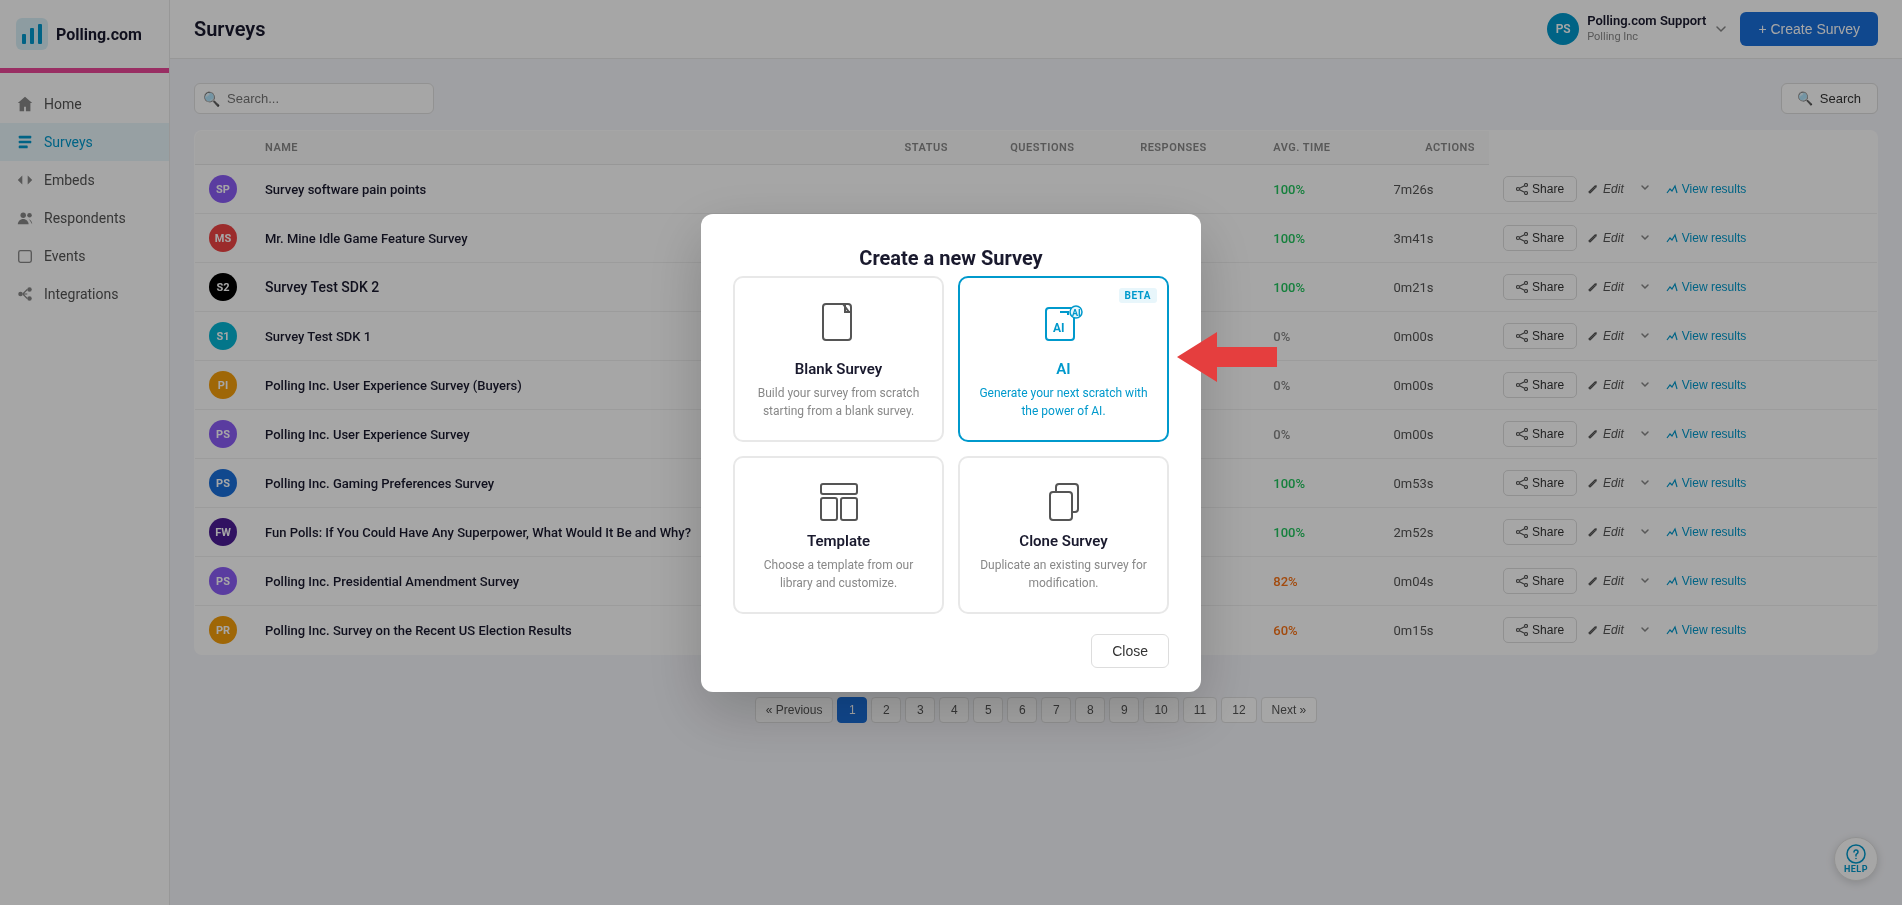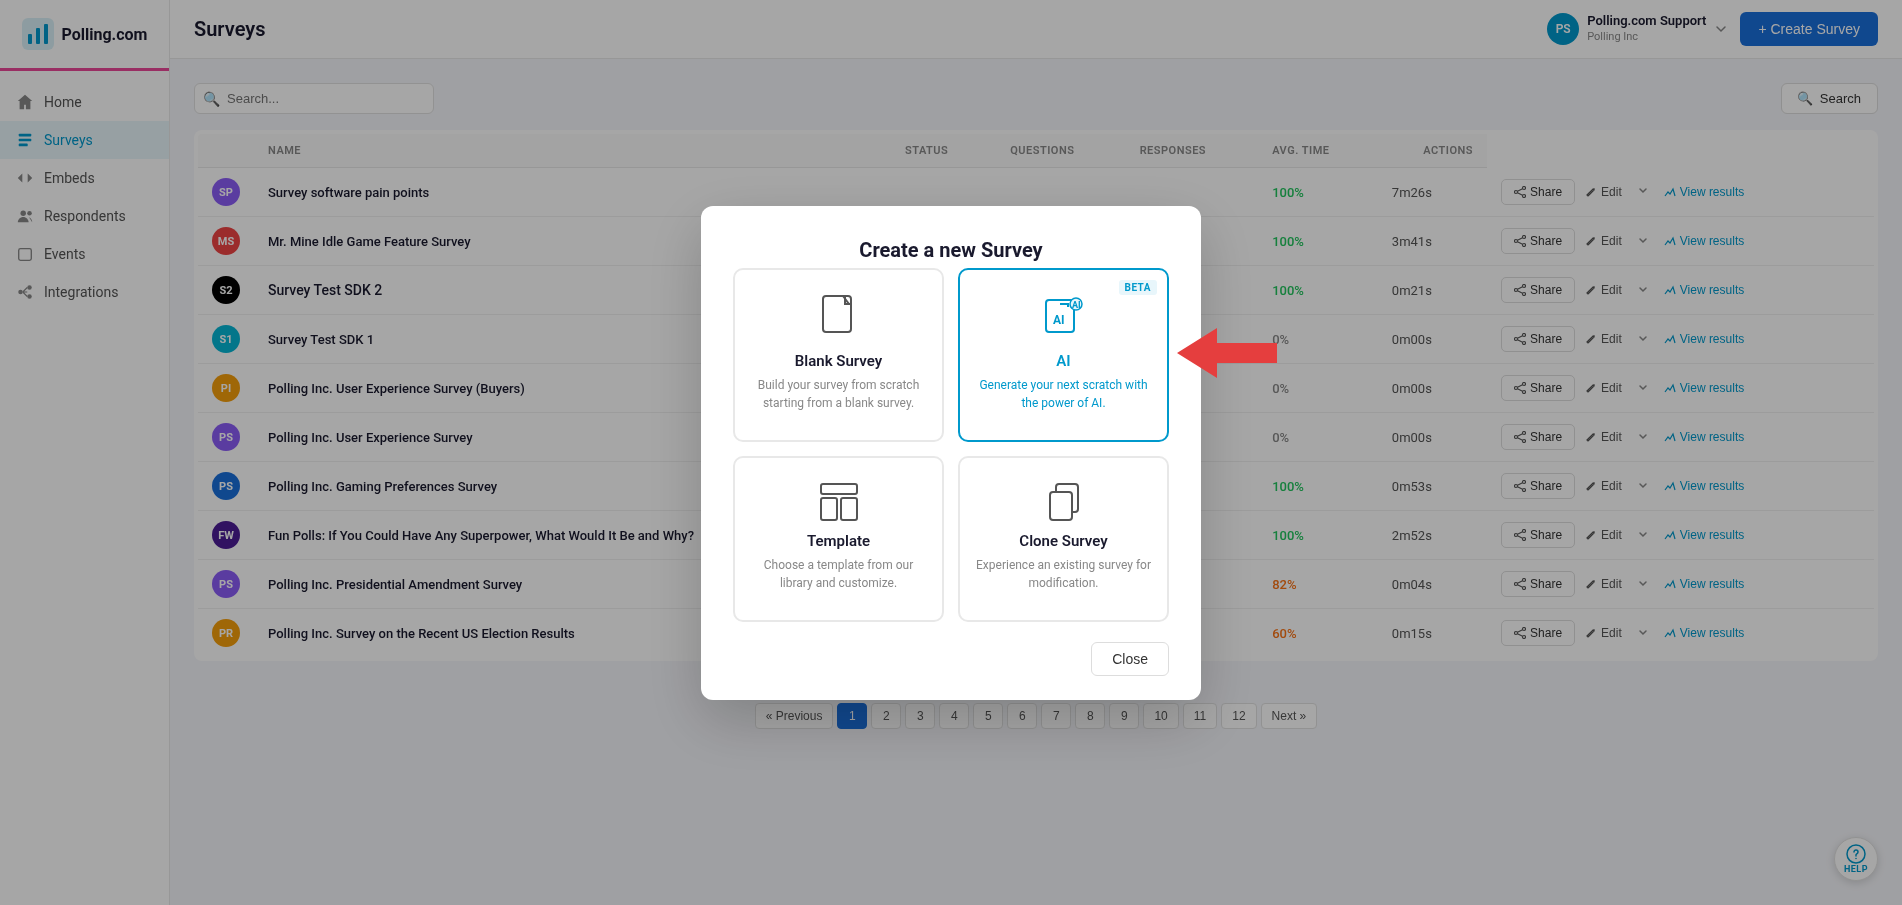--- a/index.html
+++ b/index.html
@@ -14,22 +14,21 @@
       flex-direction: column;
       padding: 0;
       flex-shrink: 0;
       height: 100vh;
     }
     .sidebar-logo {
       padding: 18px 16px 18px 16px;
       display: flex;
       align-items: center;
       gap: 8px;
-      border-bottom: 3px solid #ec4899;
-      justify-content: center;
+      border-bottom: 5px solid #ec4899;
     }
     .sidebar-logo-icon {
       width: 32px;
       height: 32px;
     }
     .sidebar-logo-text {
       font-size: 16px;
       font-weight: 700;
       color: #1a1a2e;
     }
@@ -176,21 +175,21 @@
       display: flex;
       align-items: center;
       gap: 6px;
     }
 
     
     .surveys-table {
       width: 100%;
       background: #fff;
       border-radius: 8px;
-      border: 4px solid #737373;
+      border: 1px solid #737373;
       border-collapse: collapse;
       overflow: hidden;
     }
     .surveys-table th {
       text-align: left;
       font-size: 11px;
       font-weight: 600;
       color: #888;
       padding: 10px 14px;
       border-bottom: 1px solid #e8e8e8;
@@ -257,20 +256,21 @@
     .btn-edit {
       border: none;
       background: none;
       font-size: 12px;
       color: #555;
       cursor: pointer;
       display: flex;
       align-items: center;
       gap: 4px;
       padding: 5px 4px;
+      font-style: italic;
     }
     .btn-view-results {
       border: none;
       background: none;
       font-size: 12px;
       color: #0099cc;
       cursor: pointer;
       display: flex;
       align-items: center;
       gap: 4px;
@@ -354,21 +354,21 @@
     }
     .modal-options {
       display: grid;
       grid-template-columns: 1fr 1fr;
       gap: 14px;
       margin-bottom: 20px;
     }
     .modal-option {
       border: 2px solid #e8e8e8;
       border-radius: 10px;
-      padding: 24px 16px 28px;
+      padding: 24px 16px 20px;
       text-align: center;
       cursor: pointer;
       position: relative;
       transition: border-color 0.15s;
     }
     .modal-option.selected {
       border-color: #0099cc;
     }
     .modal-option-icon {
       font-size: 32px;
@@ -1063,21 +1063,21 @@
       </div>
 
       <div class="modal-option">
         <div class="modal-option-icon">
           <svg width="40" height="40" viewBox="0 0 40 40" fill="none">
             <rect x="12" y="2" width="22" height="28" rx="3" stroke="#555" stroke-width="2" fill="none"></rect>
             <rect x="6" y="10" width="22" height="28" rx="3" stroke="#555" stroke-width="2" fill="#fff"></rect>
           </svg>
         </div>
         <div class="modal-option-title">Clone Survey</div>
-        <div class="modal-option-desc">Experience an existing survey for modification.</div>
+        <div class="modal-option-desc">Duplicate an existing survey for modification.</div>
       </div>
     </div>
     <div class="modal-footer">
       <button class="btn-close-modal">Close</button>
     </div>
   </div>
 </div>
 
 <div class="help-btn">
   <svg width="20" height="20" viewBox="0 0 20 20" fill="none">

